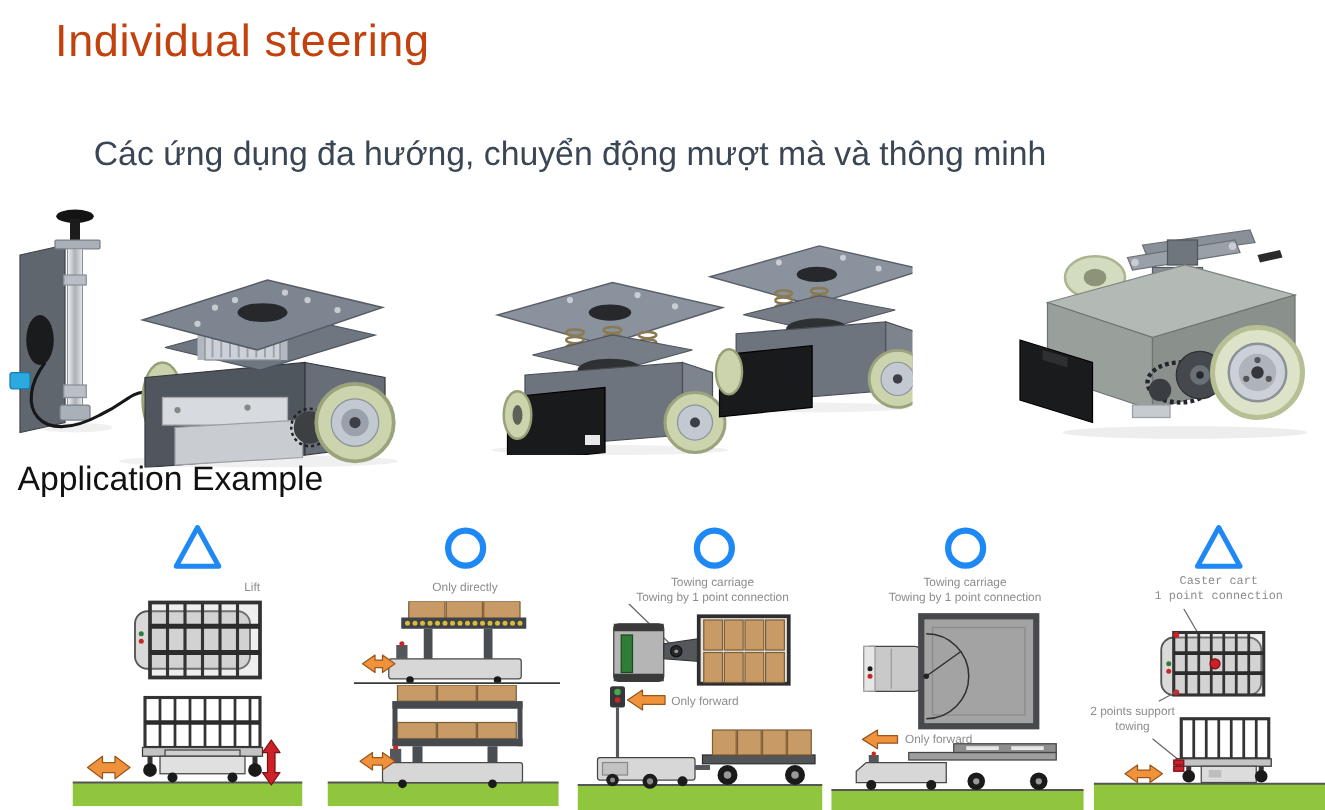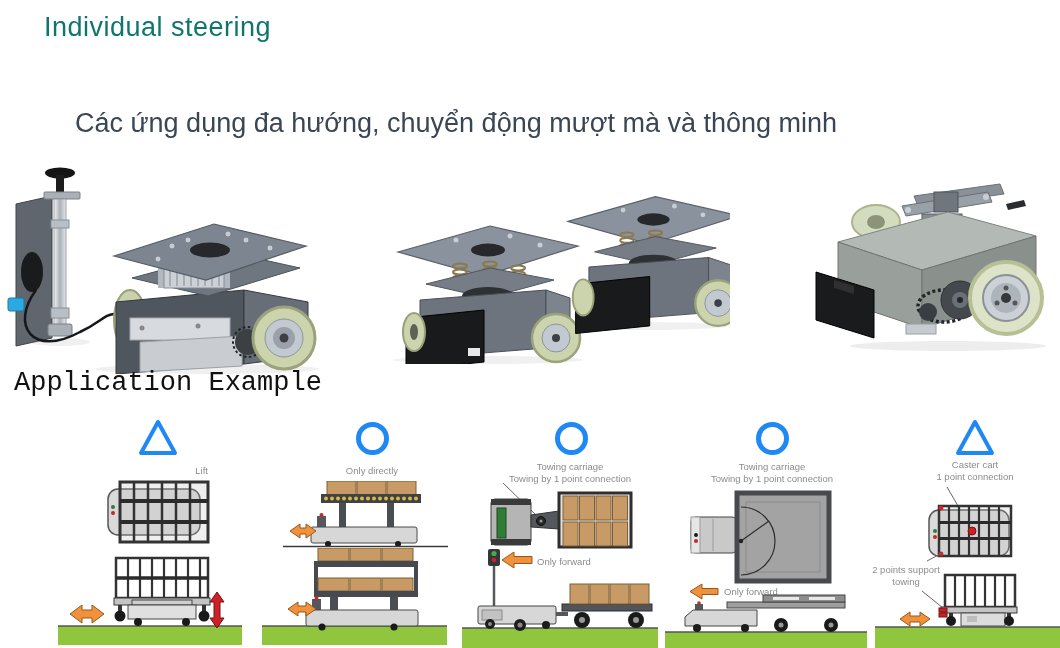--- a/index.html
+++ b/index.html
@@ -1,19 +1,19 @@
 <!DOCTYPE html>
 <html><head>
 <meta charset="utf-8">
 <style>
   html,body{margin:0;padding:0;background:#fff;}
   .stage{position:relative;width:1060px;height:648px;background:#ffffff;overflow:hidden;
          font-family:"Liberation Sans",sans-serif;}
   .abs{position:absolute;}
-  .title{font-size:27px;color:#0f766e;letter-spacing:0.5px;}
+  .title{font-size:36px;color:#c2410c;letter-spacing:0.5px;}
   .subtitle{font-size:27px;color:#3A4654;margin-left:20px;}
   .heading{font-size:27px;color:#111;}
   .dlabel{color:#8C8C8C;font-size:9.5px;line-height:1.3;text-align:center;}
   .dnote{color:#8C8C8C;font-size:9.5px;line-height:1.25;}
   svg{display:block;}
 </style>
 </head>
 <body>
 
 <div class="stage">
@@ -164,21 +164,21 @@
     <circle cx="196" cy="122" r="36" fill="#dde3c8" stroke="#b6c094" stroke-width="4"></circle>
     <circle cx="196" cy="122" r="23" fill="#ccd1d7" stroke="#8b9197" stroke-width="2"></circle>
     <circle cx="196" cy="122" r="15" fill="#aeb4bc"></circle>
       <circle cx="196" cy="122" r="5" fill="#34383d"></circle>
     <circle cx="196" cy="112" r="2.5" fill="#555"></circle>
       <circle cx="205" cy="127" r="2.5" fill="#555"></circle>
       <circle cx="187" cy="127" r="2.5" fill="#555"></circle>
     <rect x="96" y="148" width="30" height="10" fill="#c6cbd0" stroke="#9aa0a6"></rect>
   </svg>
 
-  <div class="abs heading" style="left:14px;top:368px;font-family:Liberation Mono, monospace;">Application Example</div>
+  <div class="abs heading" style="left:14px;top:368px;">Application Example</div>
 
   <svg class="abs" style="left:138px;top:419px;" width="40" height="38" viewBox="0 0 40 38">
     <polygon points="20,3 37,34 3,34" fill="none" stroke="#1E88F5" stroke-width="4" stroke-linejoin="round"></polygon>
   </svg>
   <div class="abs dlabel" style="left:108px;top:465px;width:100px;text-align:right;">Lift</div>
   <svg class="abs" style="left:100px;top:479px;" width="112" height="68" viewBox="0 0 112 68">
     <rect x="8" y="10" width="92" height="46" rx="10" fill="#d9d9d9" stroke="#555" stroke-width="1.5"></rect>
     <circle cx="13" cy="28" r="2" fill="#2f7d36"></circle>
       <circle cx="13" cy="34" r="2" fill="#c62828"></circle>
     <rect x="20" y="3" width="88" height="60" fill="rgba(190,190,190,0.25)" stroke="#333" stroke-width="3"></rect>
@@ -374,21 +374,21 @@
       <rect x="144" y="16" width="26" height="3" fill="#e8e8e8"></rect>
     <circle cx="116" cy="44" r="7" fill="#1a1a1a"></circle>
       <circle cx="116" cy="44" r="2.5" fill="#999"></circle>
     <circle cx="166" cy="44" r="7" fill="#1a1a1a"></circle>
       <circle cx="166" cy="44" r="2.5" fill="#999"></circle>
   </svg>
 
   <svg class="abs" style="left:955px;top:419px;" width="40" height="38" viewBox="0 0 40 38">
     <polygon points="20,3 37,34 3,34" fill="none" stroke="#1E88F5" stroke-width="4" stroke-linejoin="round"></polygon>
   </svg>
-  <div class="abs dlabel" style="left:895px;top:459px;width:160px;">
+  <div class="abs dlabel" style="left:895px;top:459px;width:160px;font-family:Liberation Mono, monospace;">
     <div>Caster cart</div>
     <div>1 point connection</div>
   </div>
   <svg class="abs" style="left:923px;top:487px;" width="100" height="73" viewBox="0 0 100 73">
     <line x1="24" y1="0" x2="49" y2="43" stroke="#666" stroke-width="1"></line>
     <rect x="6" y="23" width="80" height="46" rx="10" fill="#dadada" stroke="#555" stroke-width="1.5"></rect>
     <circle cx="12" cy="44" r="2" fill="#2f7d36"></circle>
       <circle cx="12" cy="50" r="2" fill="#c62828"></circle>
     <rect x="16" y="19" width="72" height="50" fill="rgba(190,190,190,0.25)" stroke="#333" stroke-width="2.5"></rect>
     <g stroke="#333" stroke-width="2.2">

